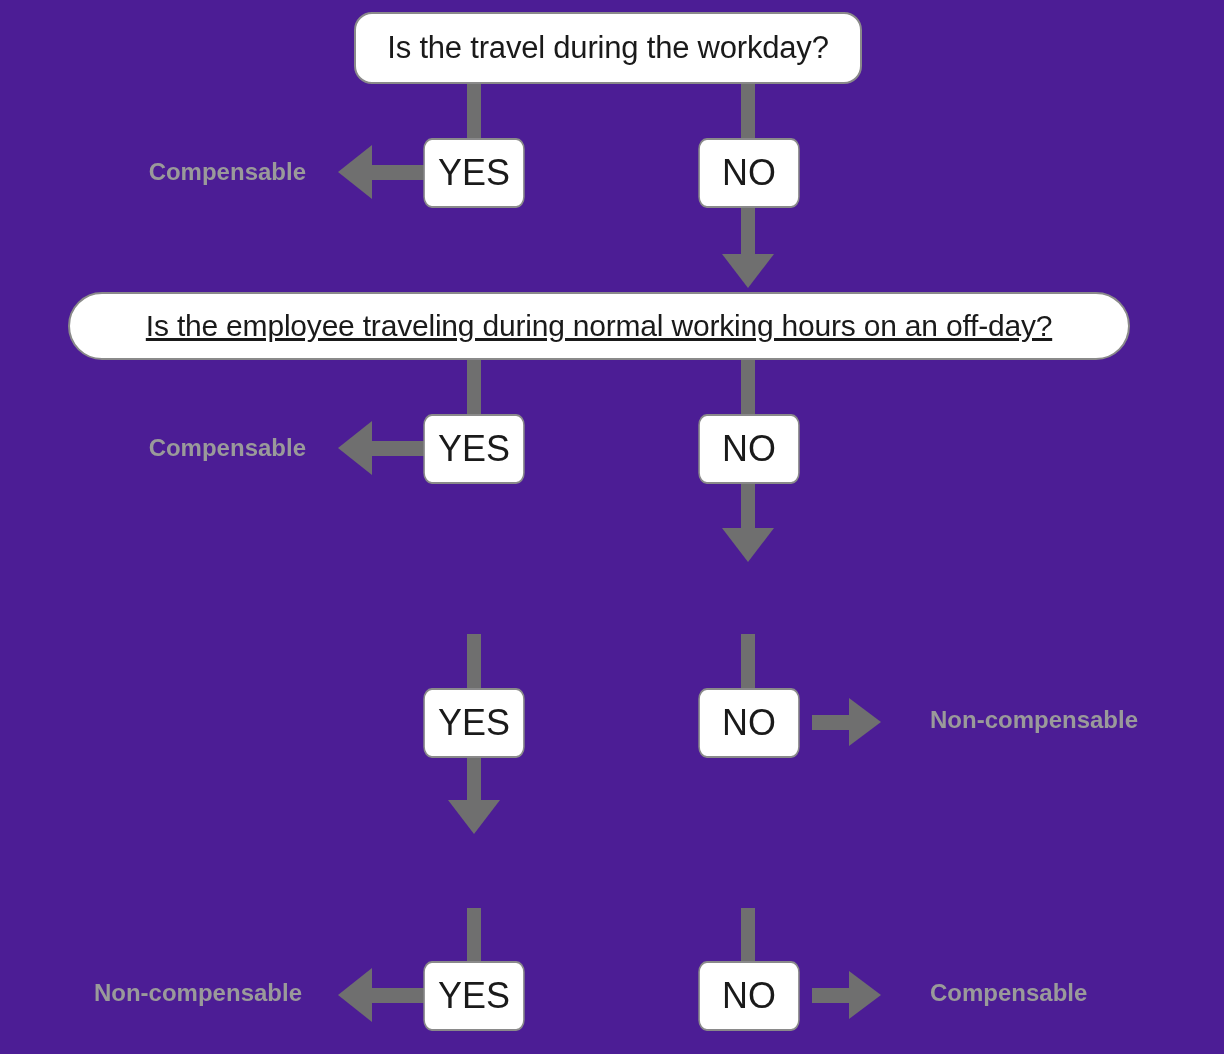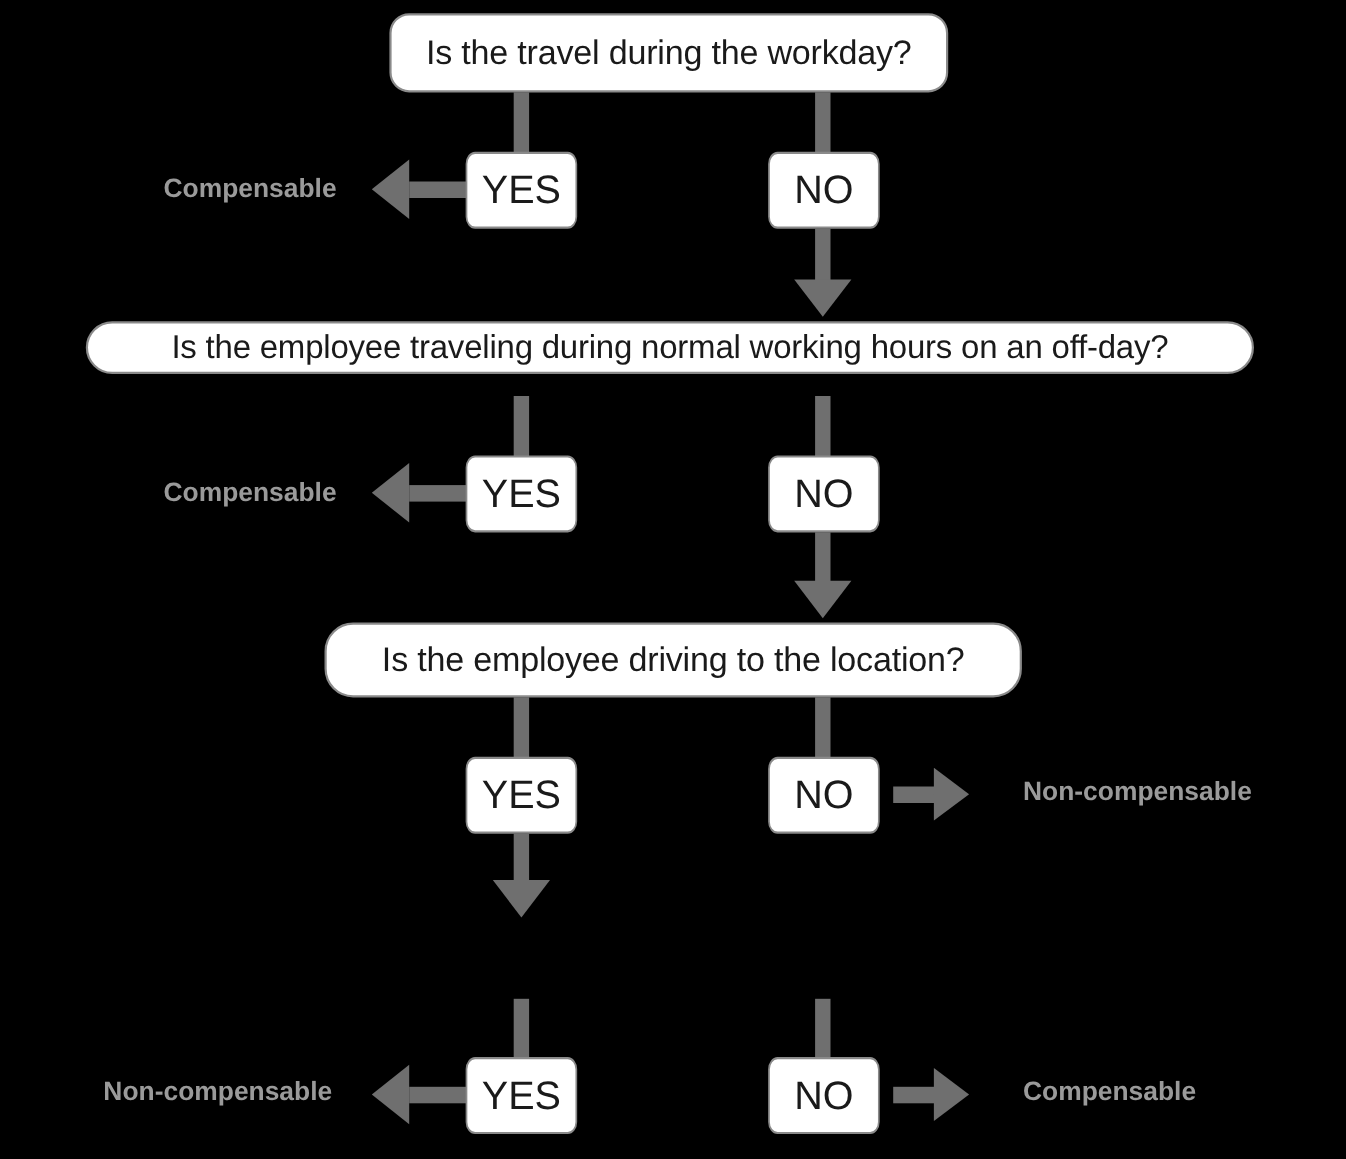--- a/index.html
+++ b/index.html
@@ -8,21 +8,21 @@
     padding: 0;
     background: #ffffff;
   }
   body {
     font-family: "Liberation Sans", "DejaVu Sans", sans-serif;
   }
   #flow-root {
     position: relative;
     width: 1224px;
     height: 1054px;
-    background: #000000;
+    background: #4c1d95;
     overflow: hidden;
   }
 
   
   .qbox {
     position: absolute;
     box-sizing: border-box;
     background: #ffffff;
     border: 2.5px solid #8a8a8a;
     border-radius: 18px;
@@ -132,43 +132,40 @@
     <span>YES</span>
   </div>
   <div class="outcome right-align" style="left:50px; top:158px; width:256px;">Compensable</div>
 
   <div class="answer-box" style="left:684px; top:138px; width:130px; height:70px;">
     <span>NO</span>
   </div>
   <div class="vstem" style="left:741px; top:208px; width:14px; height:56px;"></div>
   <div class="arrow-down-head" style="left:722px; top:254px;"></div>
 
-  <div class="qbox" style="left:78px; top:292px; width:1062px; height:48px; border-radius:34px; font-size:30px;">
+  <div class="qbox" style="left:68px; top:292px; width:1062px; height:68px; border-radius:34px; font-size:30px;text-decoration:underline;">
     <span>Is the employee traveling during normal working hours on an off-day?</span>
   </div>
 
   <div class="vstem" style="left:467px; top:360px; width:14px; height:56px;"></div>
   <div class="vstem" style="left:741px; top:360px; width:14px; height:56px;"></div>
 
   <div class="hstem" style="left:372px; top:441px; width:52px; height:15px;"></div>
   <div class="arrow-left-head" style="left:338px; top:421px;"></div>
   <div class="answer-box" style="left:409px; top:414px; width:130px; height:70px;">
     <span>YES</span>
   </div>
   <div class="outcome right-align" style="left:50px; top:434px; width:256px;">Compensable</div>
 
   <div class="answer-box" style="left:684px; top:414px; width:130px; height:70px;">
     <span>NO</span>
   </div>
   <div class="vstem" style="left:741px; top:484px; width:14px; height:54px;"></div>
   <div class="arrow-down-head" style="left:722px; top:528px;"></div>
 
-  <div class="qbox" style="left:295px; top:566px; width:634px; height:68px; border-radius:26px;">
-    <span>Is the employee driving to the location?</span>
-  </div>
 
   <div class="vstem" style="left:467px; top:634px; width:14px; height:56px;"></div>
   <div class="vstem" style="left:741px; top:634px; width:14px; height:56px;"></div>
 
   <div class="answer-box" style="left:409px; top:688px; width:130px; height:70px;">
     <span>YES</span>
   </div>
   <div class="vstem" style="left:467px; top:758px; width:14px; height:52px;"></div>
   <div class="arrow-down-head" style="left:448px; top:800px;"></div>
 

